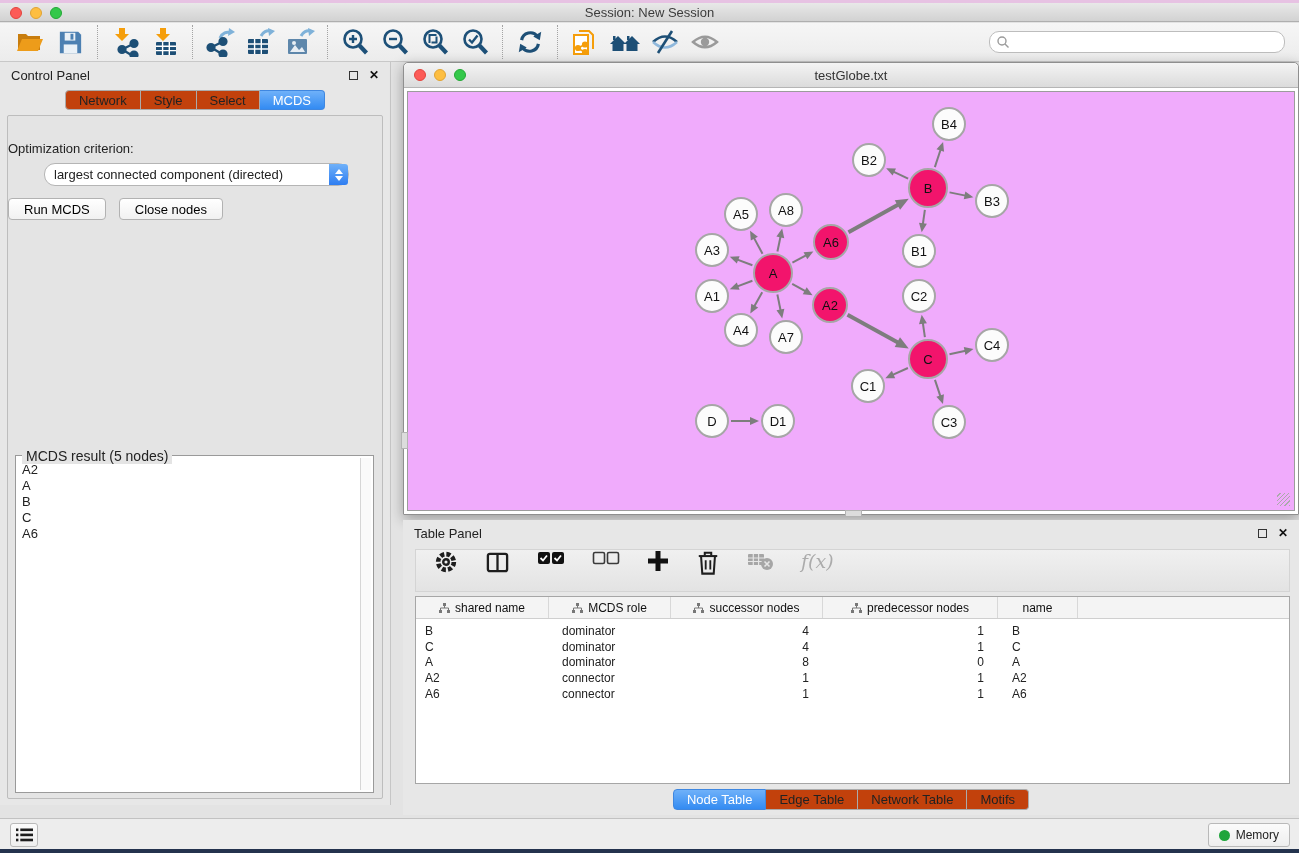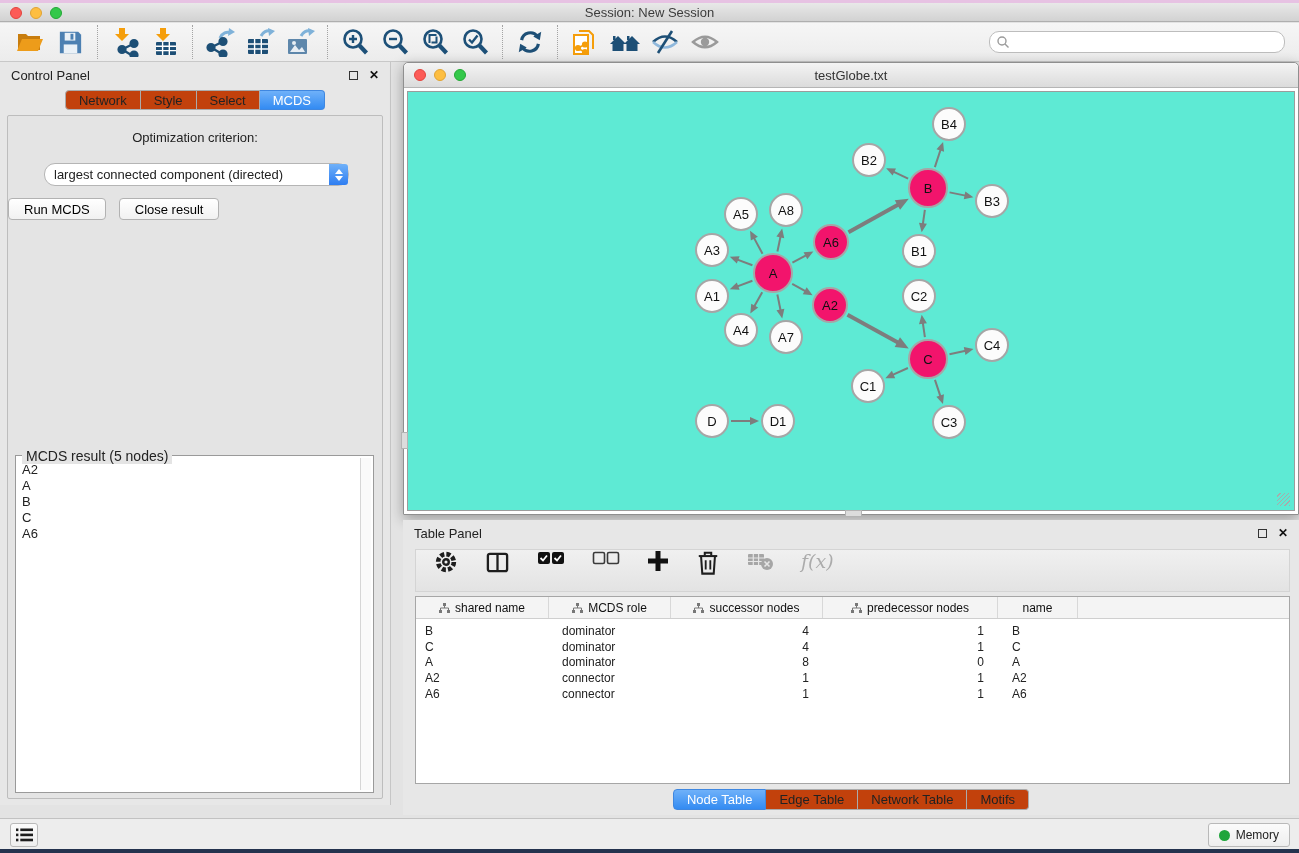--- a/index.html
+++ b/index.html
@@ -38,21 +38,21 @@
   .tab:first-child { border-left:1px solid #ABABAB; border-radius:4px 0 0 4px; }
   .tab:last-child { border-radius:0 4px 4px 0; }
   .tab.active { background:linear-gradient(#6FB1F9,#338BF2); color:#fff; border-color:#3F87E0; }
 
   
   #control-panel { position:absolute; left:0; top:62px; width:391px; height:743px; background:#E7E7E7;
     border-right:1px solid #C6C6C6; }
   #cp-tabs { display:flex; justify-content:center; margin-top:2px; position:relative; z-index:2; }
   #cp-content { position:absolute; left:7px; right:7px; top:53px; bottom:6px; border:1px solid #BDBDBD;
     background:#E4E4E4; border-radius:2px; }
-  #opt-label { text-align:center; margin-top:14px; font-size:13px; }
+  #opt-label { text-align:left; margin-top:25px; font-size:13px; }
   #criterion-select { position:absolute; left:36px; top:47px; width:305px; height:23px; background:#fff;
     border:1px solid #B5B5B5; border-radius:11px; font-size:13px; line-height:21px; padding-left:9px; }
   #criterion-stepper { position:absolute; right:0; top:0; bottom:0; width:19px; border-radius:0 3px 3px 0;
     background:linear-gradient(#6FB1F9,#2E7DF1); display:flex; flex-direction:column; align-items:center; justify-content:center; gap:2px; }
   .tri-up { width:0; height:0; border-left:4px solid transparent; border-right:4px solid transparent; border-bottom:5px solid #fff; }
   .tri-down { width:0; height:0; border-left:4px solid transparent; border-right:4px solid transparent; border-top:5px solid #fff; }
   #cp-btns { position:absolute; top:82px; left:0; right:0; display:flex; gap:13px; }
   .btn { height:22px; padding:0 15px; background:linear-gradient(#FFFFFF,#F1F1F1); border:1px solid #B2B2B2;
     border-radius:4px; font-size:13px; font-family:inherit; }
   #result-group { position:absolute; left:7px; right:8px; top:339px; bottom:5px; border:1px solid #9A9A9A; background:#fff; }
@@ -61,21 +61,21 @@
   .result-item { font-size:13px; line-height:16px; }
   #result-scrollbar { position:absolute; top:2px; bottom:2px; right:2px; width:11px; background:#FAFAFA; border-left:1px solid #D6D6D6; }
 
   
   #network-window { position:absolute; left:403px; top:62px; width:896px; height:453px; background:#fff;
     border:1px solid #8F8F8F; border-radius:5px 5px 1px 1px; box-shadow:0 4px 14px rgba(0,0,0,.32); }
   #nw-titlebar { height:25px; background:linear-gradient(#F4F4F4,#DBDBDB); border-bottom:1px solid #B5B5B5;
     border-radius:5px 5px 0 0; position:relative; display:flex; align-items:center; justify-content:center;
     font-size:13px; color:#333; }
   #nw-titlebar .lights { top:6px; }
-  #nw-canvas { position:absolute; left:3px; right:3px; top:28px; bottom:3px; border:1px solid #9C9C9C; background:#5eead4; overflow:hidden; }
+  #nw-canvas { position:absolute; left:3px; right:3px; top:28px; bottom:3px; border:1px solid #9C9C9C; background:#f0abfc; overflow:hidden; }
   #nw-svg { position:absolute; inset:0; }
   .node { position:absolute; transform:translate(-50%,-50%); border-radius:50%;
     display:flex; align-items:center; justify-content:center; font-size:13px; color:#111; }
   .node.normal { width:34px; height:34px; background:#FCFCFC; border:2px solid #A6A6A6; }
   .node.dominator { width:40px; height:40px; background:#F2146C; border:2px solid #A6A6A6; }
   .node.connector { width:36px; height:36px; background:#F2146C; border:2px solid #A6A6A6; }
   #nw-grip { position:absolute; right:4px; bottom:4px; width:13px; height:13px;
     background:repeating-linear-gradient(135deg,transparent 0 2px,#AAA 2px 3px); }
   .split-handle-v { position:absolute; left:-3px; top:369px; width:7px; height:17px; background:#DCDCDC; border:1px solid #B3B3B3; }
   .split-handle-h { position:absolute; left:441px; bottom:-3px; width:17px; height:7px; background:#DCDCDC; border:1px solid #B3B3B3; }
@@ -287,21 +287,21 @@
     <div id="opt-label">Optimization criterion:</div>
     <div id="criterion-select">
       <span>largest connected component (directed)</span>
       <span id="criterion-stepper">
           <span class="tri-up"></span>
           <span class="tri-down"></span>
         </span>
     </div>
     <div id="cp-btns">
       <button class="btn">Run MCDS</button>
-      <button class="btn">Close result</button>
+      <button class="btn">Close nodes</button>
     </div>
     <div id="result-group">
       <div id="result-legend">MCDS result (5 nodes)</div>
       <div id="result-list">
           <div class="result-item">A2</div>
           <div class="result-item">A</div>
           <div class="result-item">B</div>
           <div class="result-item">C</div>
           <div class="result-item">A6</div>
         </div>

